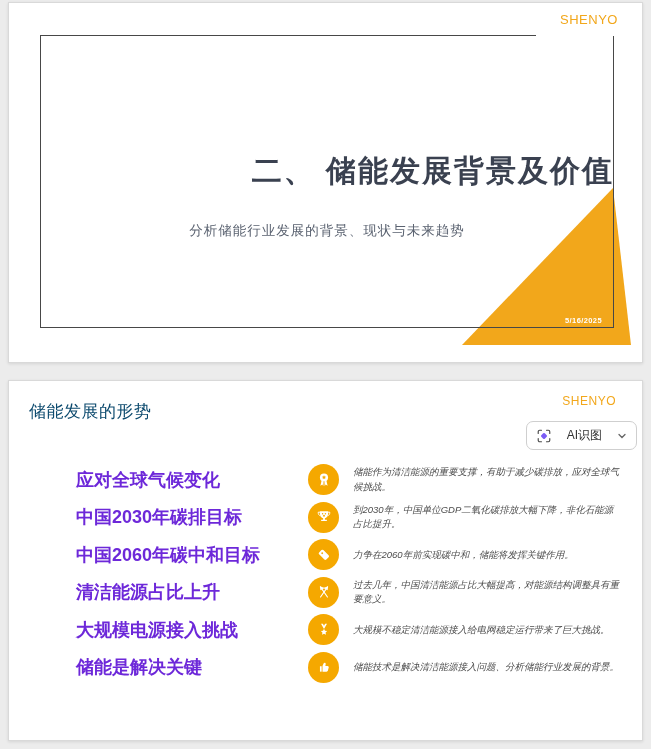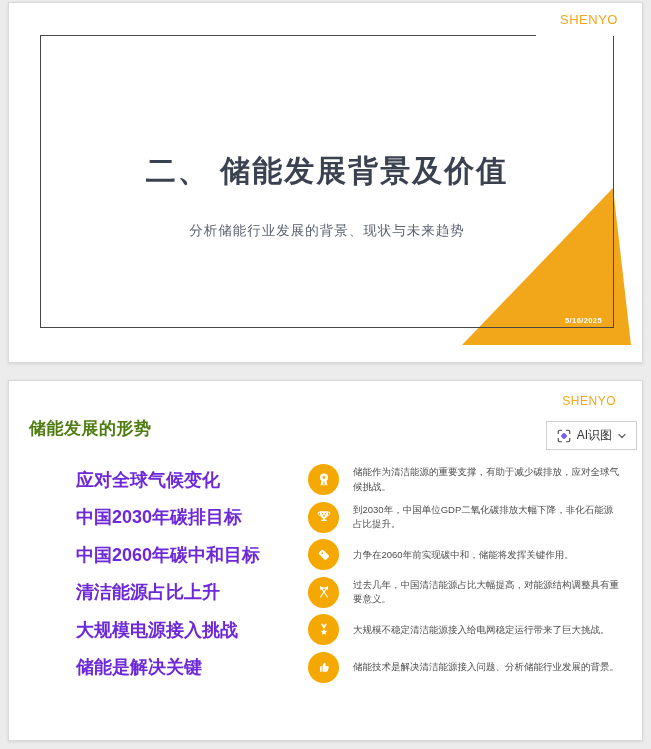--- a/index.html
+++ b/index.html
@@ -40,68 +40,68 @@
     background:#fff; z-index:3;
     display:flex; align-items:center; justify-content:center;
   }
   .brand-logo {
     color:var(--accent,#F2A71B);
     font-weight:400; letter-spacing:.5px;
     font-size:13px;
   }
   .s1-title {
     position:absolute; left:31px; top:148px; width:574px;
-    text-align:center; z-index:2;
+    text-align:right; z-index:2;
     font-size:30px; font-weight:800; letter-spacing:2px;
     color:#3A4150;
   }
   .s1-subtitle {
     position:absolute; left:31px; top:219px; width:574px;
     text-align:center; z-index:2;
     font-size:13.5px; color:#5a6270; letter-spacing:1px;
   }
   .s1-date {
     position:absolute; right:40px; top:313px; z-index:2;
     color:#fff; font-size:7.5px; font-weight:700; letter-spacing:.4px;
   }
 
   
   .s2-title {
-    position:absolute; left:20px; top:36px;
-    font-size:17px; font-weight:700; color:#4d7c0f; letter-spacing:.5px;
+    position:absolute; left:20px; top:19px;
+    font-size:17px; font-weight:400; color:#0c4a6e; letter-spacing:.5px;
   }
   .logo2 {
     position:absolute; right:26px; top:13px;
     font-size:12px;
   }
   .ai-button {
     position:absolute; right:5px; top:40px;
     height:29px; padding:0 9px;
-    display:flex; align-items:center; gap:5px;
-    background:#fff; border:1px solid #cfcfcf; border-radius:0;
+    display:flex; align-items:center; gap:15px;
+    background:#fff; border:1px solid #cfcfcf; border-radius:7px;
     cursor:pointer;
     text-align:center;
   }
   .ai-button .ai-label { font-size:12px; color:#333; }
   .rows { position:absolute; left:0; top:80px; width:635px; }
   .row { display:flex; align-items:center; height:37.5px; }
   .row-label {
     margin-left:67px; width:232px;
     font-size:18px; font-weight:800; color:#6d28d9;
   }
   .row-icon {
     width:31px; height:31px; border-radius:50%;
     background:var(--iconbg,#F5A800);
     display:flex; align-items:center; justify-content:center;
     flex:0 0 31px;
   }
   .row-icon svg { width:18px; height:18px; }
   .row-desc {
     margin-left:14px; width:268px;
-    font-size:9.5px; line-height:14.5px; color:#4d4d4d;
+    font-size:9.5px; line-height:14.5px; color:#4d4d4d;font-style:italic;
   }
 </style>
 </head>
 <body>
 
 <section class="slide-card" id="slide1">
   <div class="tri-accent"></div>
   <div class="border-box"></div>
   <div class="logo-patch1">
     <span class="brand-logo">SHENYO</span>

